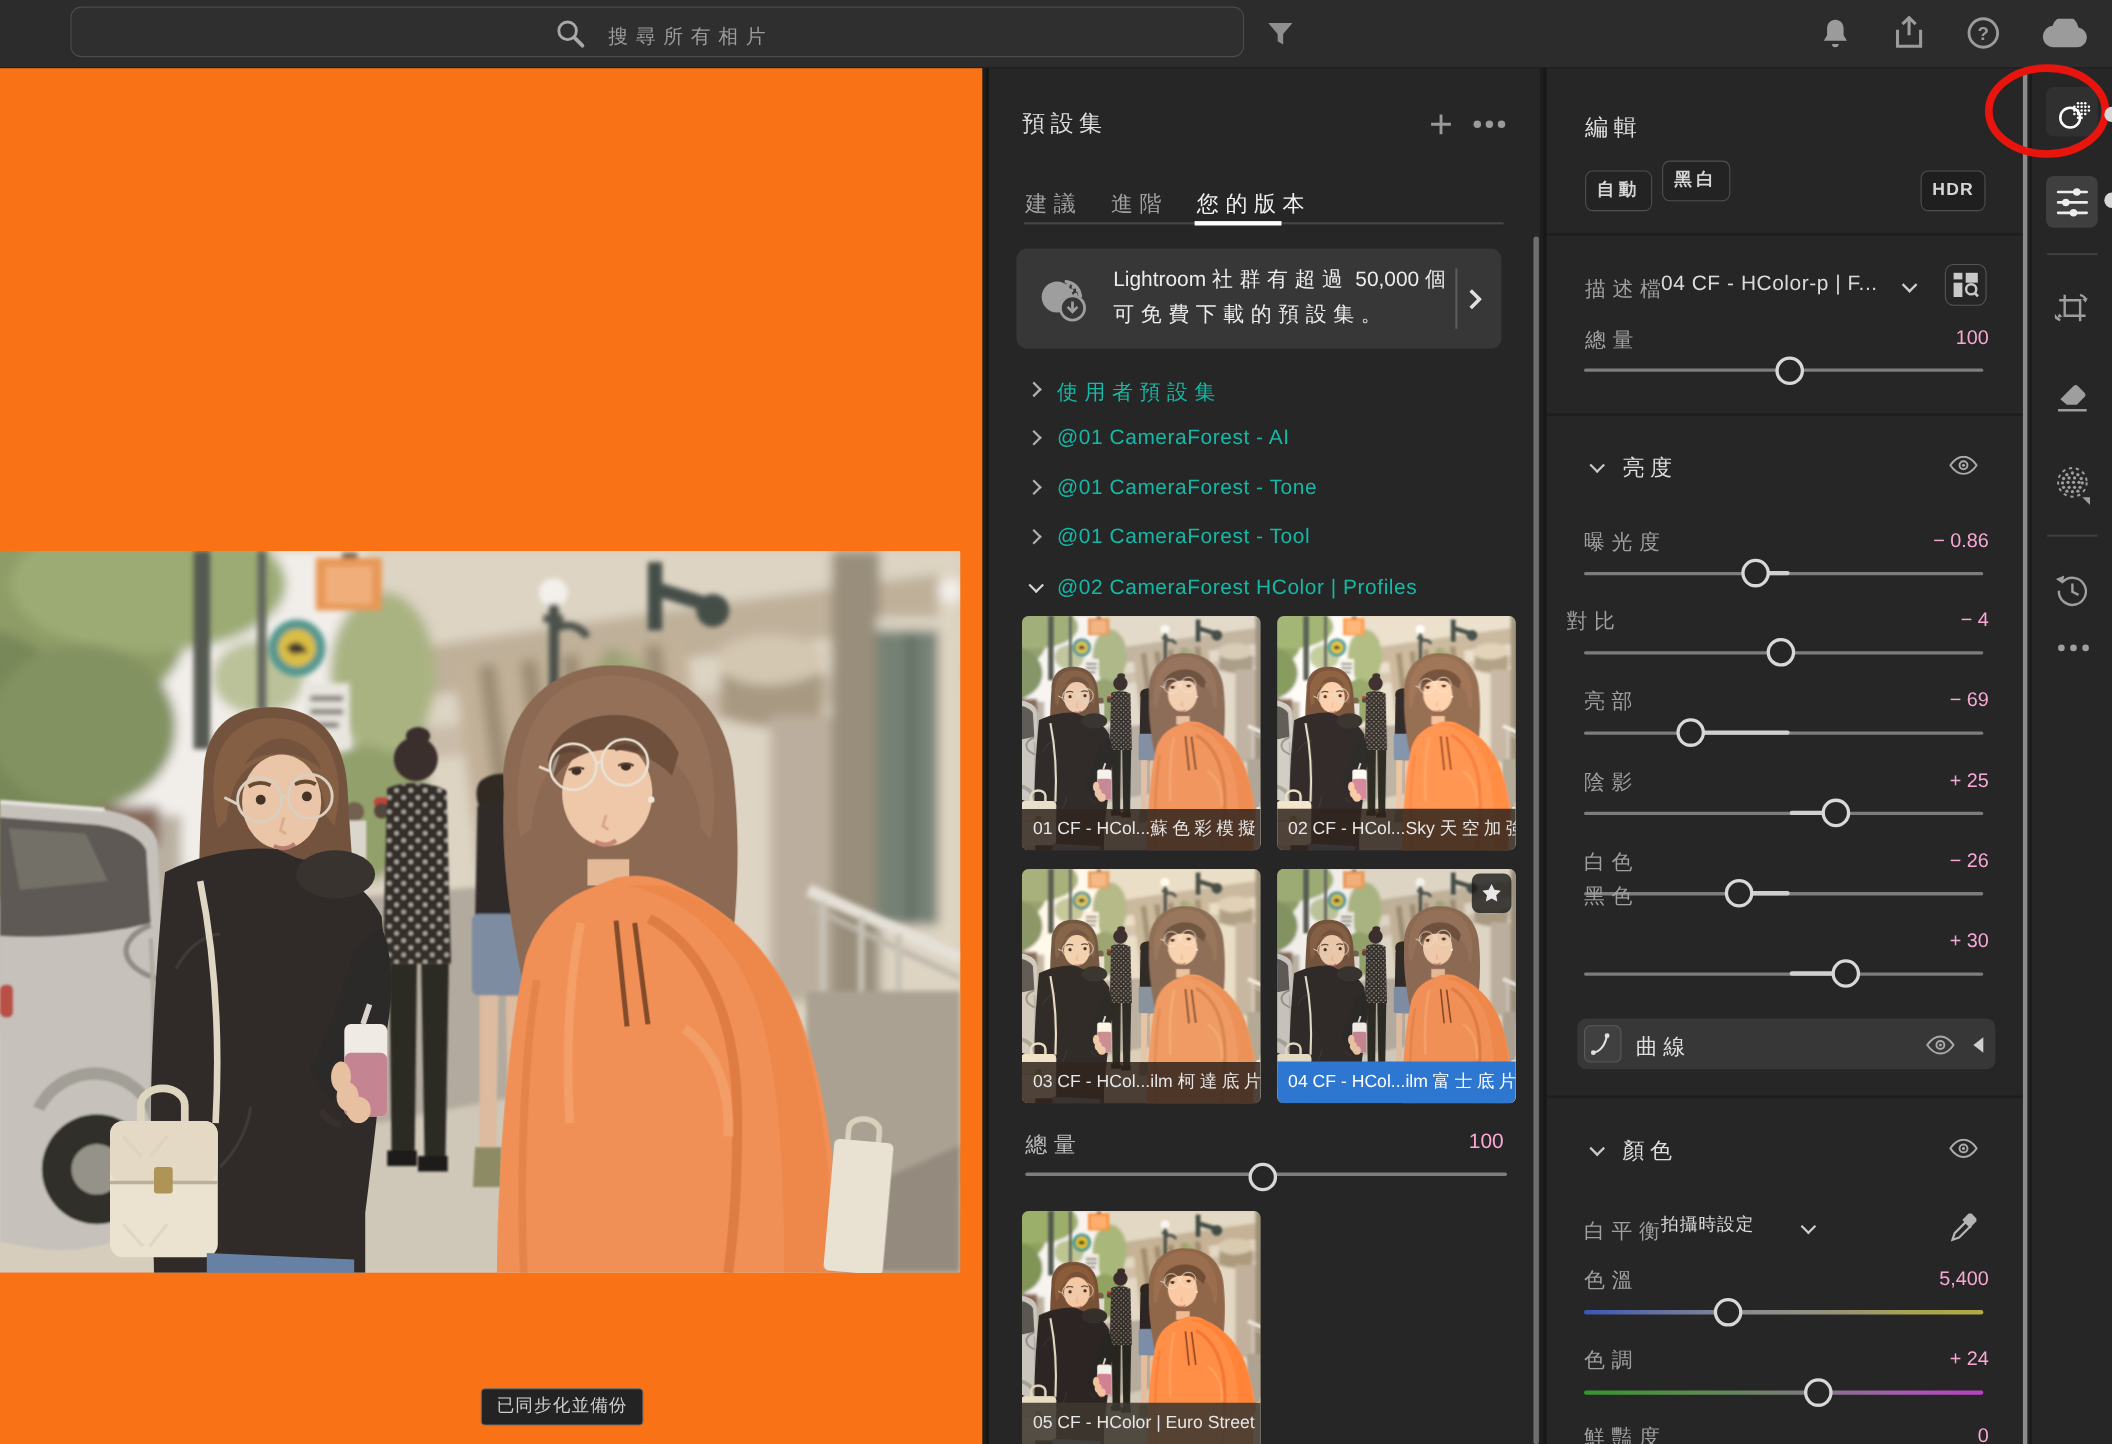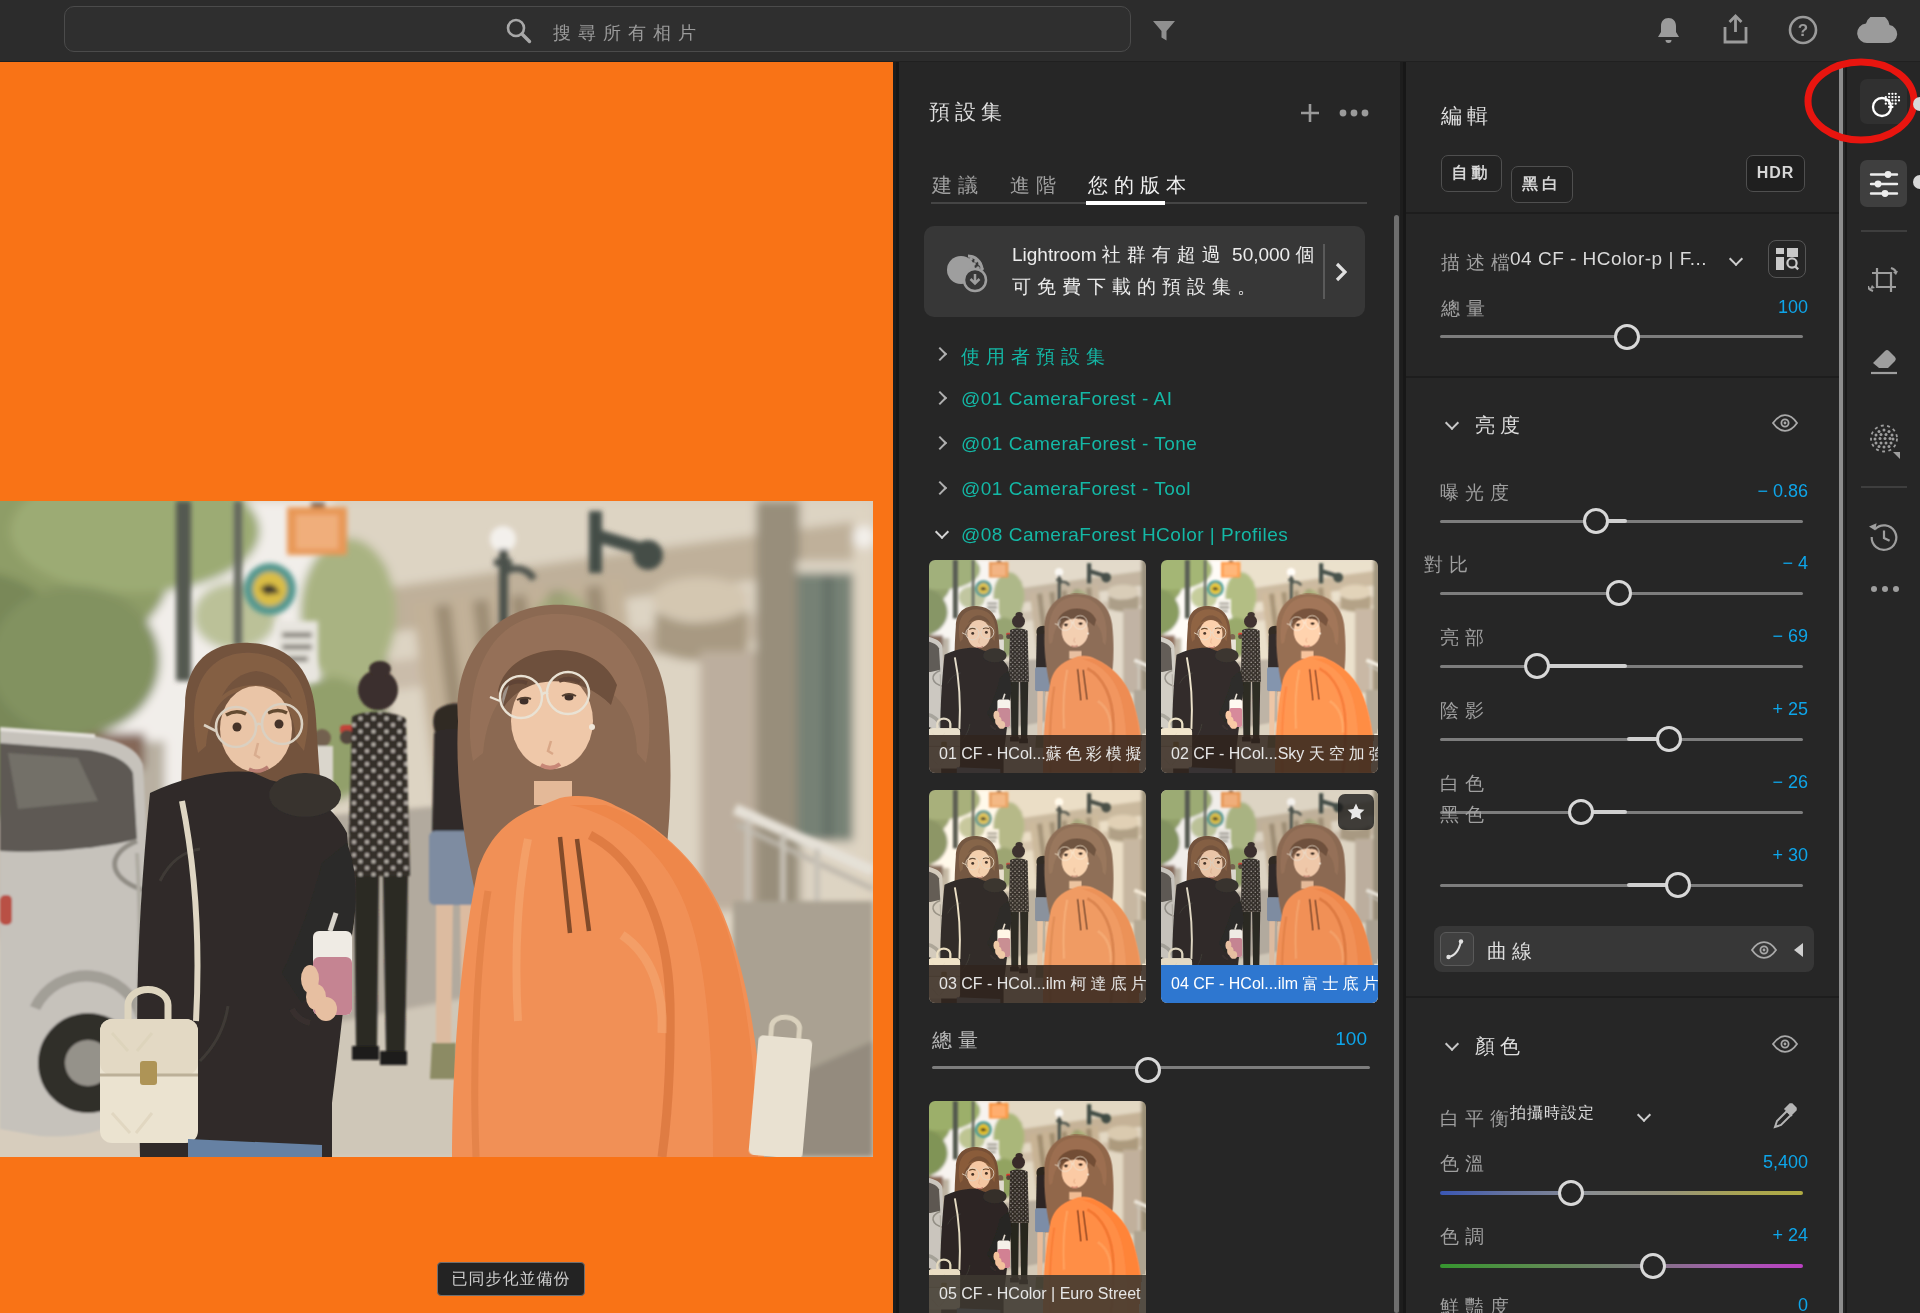--- a/index.html
+++ b/index.html
@@ -10,21 +10,21 @@
 #mainphoto{position:absolute;left:0;top:439px;width:873px;height:656px}
 #syncpill{position:absolute;left:437px;top:1200px;width:148px;height:34px;background:#232323;border:1px solid #6f6f6f;border-radius:4px;color:#cfcfcf;font-size:16px;line-height:32px;text-align:center;letter-spacing:1px}
 #presets{position:absolute;left:896px;top:62px;width:504px;height:1251px;background:#262626;border-left:3px solid #171717}
 #editp{position:absolute;left:1403px;top:62px;width:442px;height:1251px;background:#262626;border-left:3px solid #171717}
 #toolbar{position:absolute;left:1845px;top:62px;width:75px;height:1251px;background:#262626;border-left:2px solid #191919}
 .h1{font-size:21px;font-weight:400;color:#dedede;letter-spacing:5px!important}
 .tab{position:absolute;font-size:20px;color:#a0a0a0;letter-spacing:6px}
 .row{position:absolute;font-size:19px;color:#14b8a6;letter-spacing:.5px;white-space:nowrap}
 .chev{position:absolute;width:10px;height:10px;border-right:2.5px solid #b0b0b0;border-bottom:2.5px solid #b0b0b0}
 .lbl{position:absolute;font-size:19px;color:#9f9f9f;letter-spacing:6px}
-.val{position:absolute;font-size:18px;color:#0ea5e9;right:0}
+.val{position:absolute;font-size:18px;color:#f9a8d4;right:0}
 .track{position:absolute;height:3px;background:#7d7d7d;border-radius:2px}
 .seg{position:absolute;height:4px;background:#cfcfcf;border-radius:2px}
 .knob{position:absolute;width:26px;height:26px;border:3.5px solid #d8d8d8;border-radius:50%;background:#262626}
 .sep{position:absolute;left:0;width:436px;height:2px;background:#1d1d1d}
 .btn{position:absolute;height:37px;background:#232323;border:1.5px solid #4f4f4f;border-radius:7px;color:#d6d6d6;font-size:16px;font-weight:700;text-align:center;letter-spacing:4px}
 .thumb{position:absolute;width:217px;height:213px;border-radius:6px;overflow:hidden}
 .tlabel{position:absolute;left:0;bottom:0;width:100%;height:38px;background:rgba(48,37,29,.85);color:#e6e6e6;font-size:16px;line-height:38px;padding-left:10px;white-space:nowrap}
 .eye{position:absolute}
 #banner{position:absolute;left:25px;top:164px;width:441px;height:91px;background:#373737;border-radius:10px}
 .cjs{letter-spacing:6px}
@@ -101,21 +101,21 @@
     <div style="position:absolute;left:88px;top:13px;width:310px;font-size:19px;line-height:32px;color:#ececec">Lightroom <span class="cjs">社群有超過</span> 50,000 <span class="cjs">個可免費下載的預設集。</span></div>
     <div style="position:absolute;left:399px;top:18px;width:1.5px;height:55px;background:#5a5a5a"></div>
     <svg style="position:absolute;left:411px;top:36px" width="12" height="20" viewBox="0 0 12 20">
         <path d="M2 2l8 8-8 8" stroke="#e0e0e0" stroke-width="3.2" fill="none"></path>
       </svg>
   </div>
   <div class="row" style="left:62px;top:282px"><span style="letter-spacing:6px">使用者預設集</span></div>
   <div class="row" style="left:62px;top:326px">@01 CameraForest - AI</div>
   <div class="row" style="left:62px;top:371px">@01 CameraForest - Tone</div>
   <div class="row" style="left:62px;top:416px">@01 CameraForest - Tool</div>
-  <div class="row" style="left:62px;top:462px">@08 CameraForest HColor | Profiles</div>
+  <div class="row" style="left:62px;top:462px">@02 CameraForest HColor | Profiles</div>
   <div class="chev" style="left:36px;top:287px;transform:rotate(-45deg)"></div>
   <div class="chev" style="left:36px;top:331px;transform:rotate(-45deg)"></div>
   <div class="chev" style="left:36px;top:376px;transform:rotate(-45deg)"></div>
   <div class="chev" style="left:36px;top:421px;transform:rotate(-45deg)"></div>
   <div class="chev" style="left:38px;top:465px;transform:rotate(45deg);border-color:#d5d5d5"></div>
   <div class="thumb" style="left:30px;top:498px">
       <svg class="tp t1" viewBox="0 0 873 656" preserveAspectRatio="xMidYMid slice" width="217" height="213">
         <use href="#scene"></use>
       </svg>
       <div class="tlabel">01 CF - HCol...<span style="letter-spacing:4px">蘇色彩模擬</span></div>
@@ -150,21 +150,21 @@
       <svg class="tp t5" viewBox="0 0 873 656" preserveAspectRatio="xMidYMid slice" width="217" height="213">
         <use href="#scene"></use>
       </svg>
       <div class="tlabel" style="height:38px;background:rgba(62,56,48,.88)">05 CF - HColor | Euro Street</div>
     </div>
   <div style="position:absolute;left:495px;top:153px;width:5px;height:1098px;background:#6e6e6e;border-radius:3px"></div>
 </div>
 <div id="editp">
   <div class="h1" style="position:absolute;left:35px;top:40px;letter-spacing:2px">編輯</div>
   <div class="btn" style="left:35px;top:93px;width:61px;line-height:34px">自動</div>
-  <div class="btn" style="left:105px;top:104px;width:62px;line-height:34px">黑白</div>
+  <div class="btn" style="left:105px;top:84px;width:62px;line-height:34px">黑白</div>
   <div class="btn" style="left:340px;top:93px;width:59px;line-height:34px;background:#1f1f1f;letter-spacing:1px">HDR</div>
   <div class="sep" style="top:150px"></div>
   <div class="lbl" style="left:35px;top:234px">總量</div>
   <div class="val" style="right:37px;top:235px">100</div>
   <div class="track" style="left:34px;top:273px;width:363px"></div>
   <div class="knob" style="left:208px;top:262px"></div>
   <div class="lbl" style="left:35px;top:188px">描述檔</div>
   <div style="position:absolute;left:104px;top:186px;font-size:19px;color:#dadada;letter-spacing:.5px">04 CF - HColor-p | F...</div>
   <div class="chev" style="left:325px;top:192px;transform:rotate(45deg);border-color:#cfcfcf"></div>
   <div style="position:absolute;left:362px;top:178px;width:38px;height:38px;border:1.5px solid #565656;border-radius:8px"></div>

